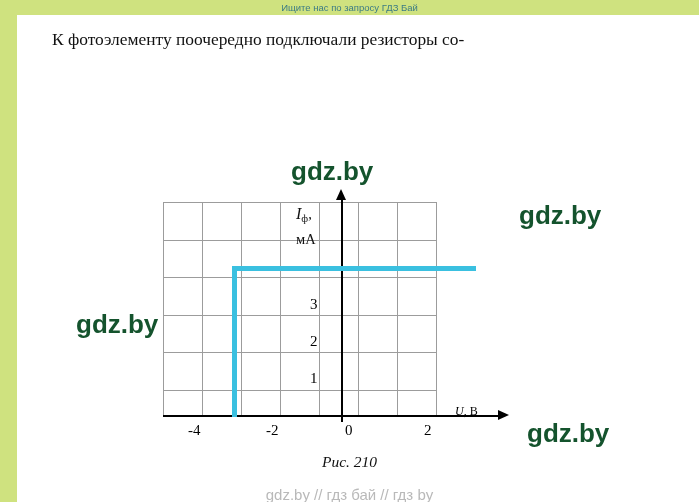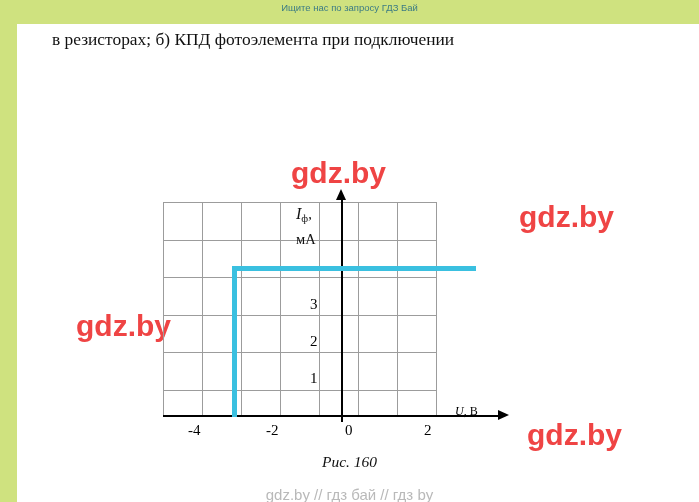--- a/index.html
+++ b/index.html
@@ -13,21 +13,21 @@
     font-family: "Liberation Serif", serif;
     overflow: hidden;
     position: relative;
   }
   
   .top-banner {
     position: absolute;
     left: 0;
     top: 0;
     width: 699px;
-    height: 24px;
+    height: 15px;
     background: #cfe27f;
     color: #3c7c84;
     font-family: "Liberation Sans", sans-serif;
     font-size: 9.5px;
     text-align: center;
     line-height: 15px;
     white-space: nowrap;
   }
   
   .left-stripe {
@@ -56,24 +56,24 @@
     font-family: "Liberation Serif", serif;
     font-style: italic;
   }
   .sub {
     font-size: 11.5px;
     vertical-align: -0.22em;
   }
   
   .wm {
     position: absolute;
-    color: #ef4444;
+    color: #14532d;
     font-family: "Liberation Sans", sans-serif;
     font-weight: bold;
-    font-size: 30px;
+    font-size: 26px;
     letter-spacing: 0px;
     user-select: none;
     text-align: center;
   }
   .wm1 { left: 291px; top: 156px; }
   .wm2 { left: 519px; top: 200px; }
   .wm3 { left: 76px;  top: 309px; }
   .wm4 { left: 527px; top: 418px; }
 
   
@@ -188,21 +188,21 @@
     color: #b9b9b9;
   }
 </style>
 </head>
 <body>
 
 <div class="top-banner">Ищите нас по запросу ГДЗ Бай</div>
 <div class="left-stripe"></div>
 
 <div class="problem">
-  <div class="ln">в резисторах; б) КПД фотоэлемента при подключении</div>
+  <div class="ln">К фотоэлементу поочередно подключали резисторы со-</div>
 </div>
 
 <div class="wm wm1">gdz.by</div>
 <div class="wm wm2">gdz.by</div>
 <div class="wm wm3">gdz.by</div>
 <div class="wm wm4">gdz.by</div>
 
 <div class="graph">
   <div class="grid-line grid-v" style="left:0px;"></div>
   <div class="grid-line grid-v" style="left:39px;"></div>
@@ -237,14 +237,14 @@
 
 <div class="ytick" style="top:296px;">3</div>
 <div class="ytick" style="top:333px;">2</div>
 <div class="ytick" style="top:370px;">1</div>
 
 <div class="xtick" style="left:188px;">-4</div>
 <div class="xtick" style="left:266px;">-2</div>
 <div class="xtick" style="left:345px;">0</div>
 <div class="xtick" style="left:424px;">2</div>
 
-<div class="caption">Рис. 160</div>
+<div class="caption">Рис. 210</div>
 <div class="footer">gdz.by  //  гдз бай  //  гдз by</div>
 
 </body></html>

